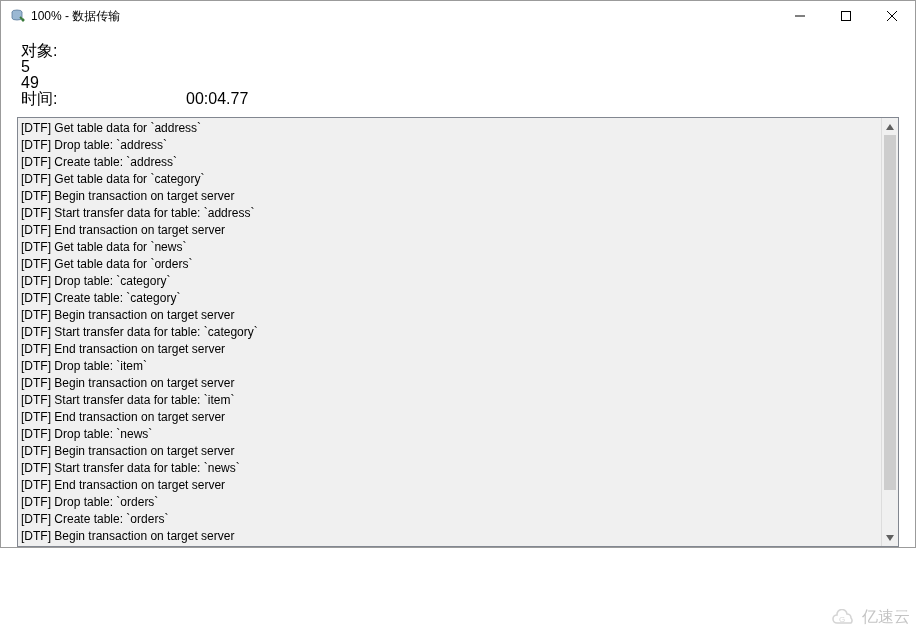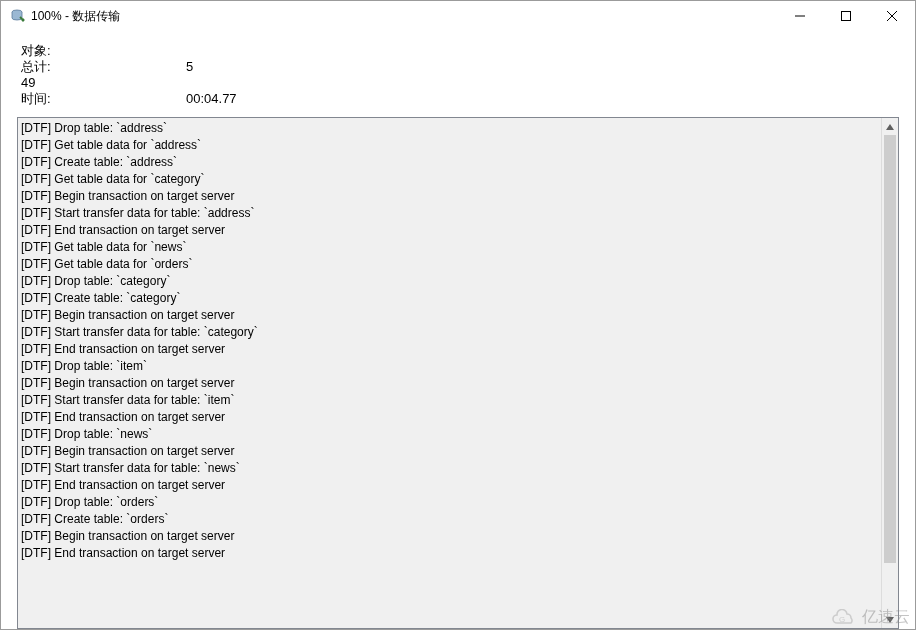--- a/index.html
+++ b/index.html
@@ -6,21 +6,21 @@
   html, body {
     margin: 0; padding: 0;
     width: 916px; height: 630px;
     font-family: "Segoe UI", Tahoma, Arial, sans-serif;
     font-size: 12px;
     background: #ffffff;
     overflow: hidden;
     position: relative;
   }
   .app-window {
-    width: 916px; height: 630px;
+    width: 916px; height: 548px;
     border: 1px solid #9b9b9b;
     background: #ffffff;
     display: flex;
     flex-direction: column;
   }
   
   .titlebar {
     height: 30px;
     background: #ffffff;
     display: flex;
@@ -51,21 +51,21 @@
     color: #000;
   }
   .win-btn svg { stroke: #000; stroke-width: 1; fill: none; }
   
   .stats {
     padding: 12px 20px 6px 20px;
   }
   .stat-row {
     display: flex;
     line-height: 16px;
-    font-size: 13px;
+    font-size: 16px;
     color: #000;
   }
   .stat-label { width: 165px; }
   .stat-value { }
   
   .log-container {
     margin: 4px 16px 0 16px;
     flex: 1;
     border: 1px solid #828790;
     background: #f0f0f0;
@@ -163,36 +163,35 @@
       </div>
     </div>
   </div>
 
   <div class="stats">
     <div class="stat-row">
       <span class="stat-label">对象:</span>
       <span class="stat-value"></span>
     </div>
     <div class="stat-row">
-      <span class="stat-label">总计:</span>
       <span class="stat-value">5</span>
     </div>
     <div class="stat-row">
       <span class="stat-value">49</span>
     </div>
     <div class="stat-row">
       <span class="stat-label">时间:</span>
       <span class="stat-value">00:04.77</span>
     </div>
   </div>
 
   <div class="log-container">
     <div class="log-body" id="log-body">
+        <div class="log-line">[DTF] Get table data for `address`</div>
         <div class="log-line">[DTF] Drop table: `address`</div>
-        <div class="log-line">[DTF] Get table data for `address`</div>
         <div class="log-line">[DTF] Create table: `address`</div>
         <div class="log-line">[DTF] Get table data for `category`</div>
         <div class="log-line">[DTF] Begin transaction on target server</div>
         <div class="log-line">[DTF] Start transfer data for table: `address`</div>
         <div class="log-line">[DTF] End transaction on target server</div>
         <div class="log-line">[DTF] Get table data for `news`</div>
         <div class="log-line">[DTF] Get table data for `orders`</div>
         <div class="log-line">[DTF] Drop table: `category`</div>
         <div class="log-line">[DTF] Create table: `category`</div>
         <div class="log-line">[DTF] Begin transaction on target server</div>

